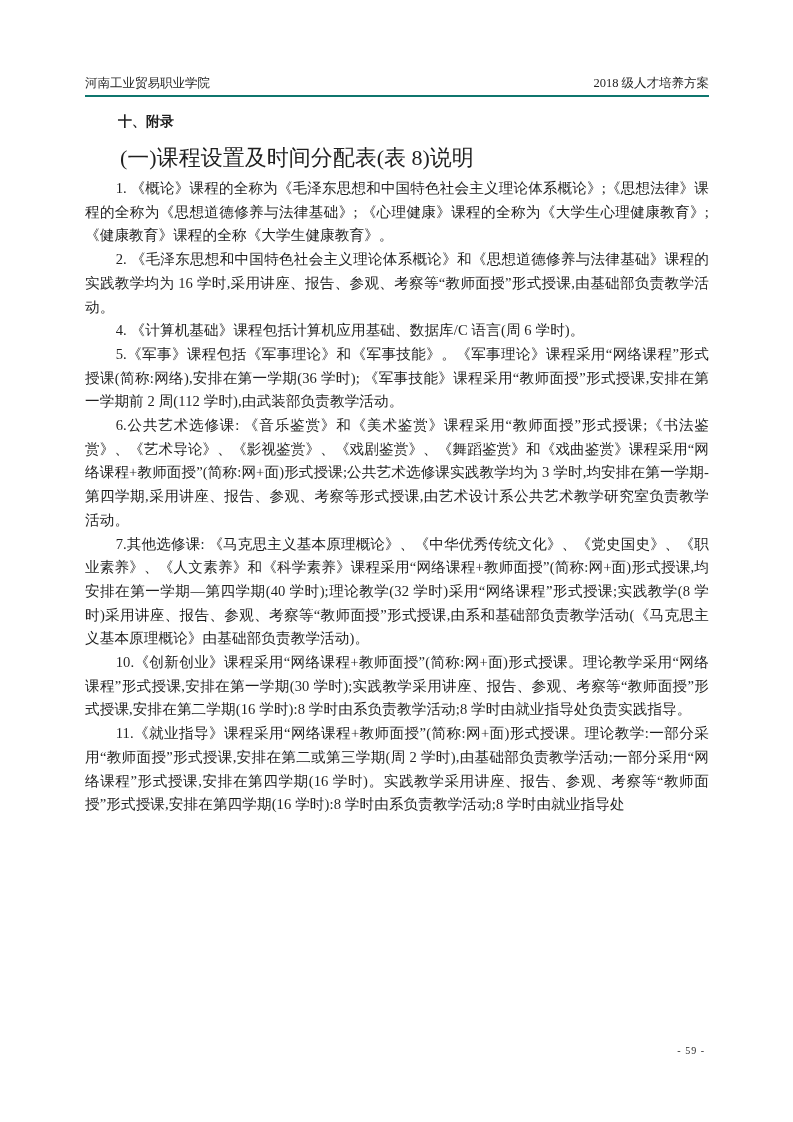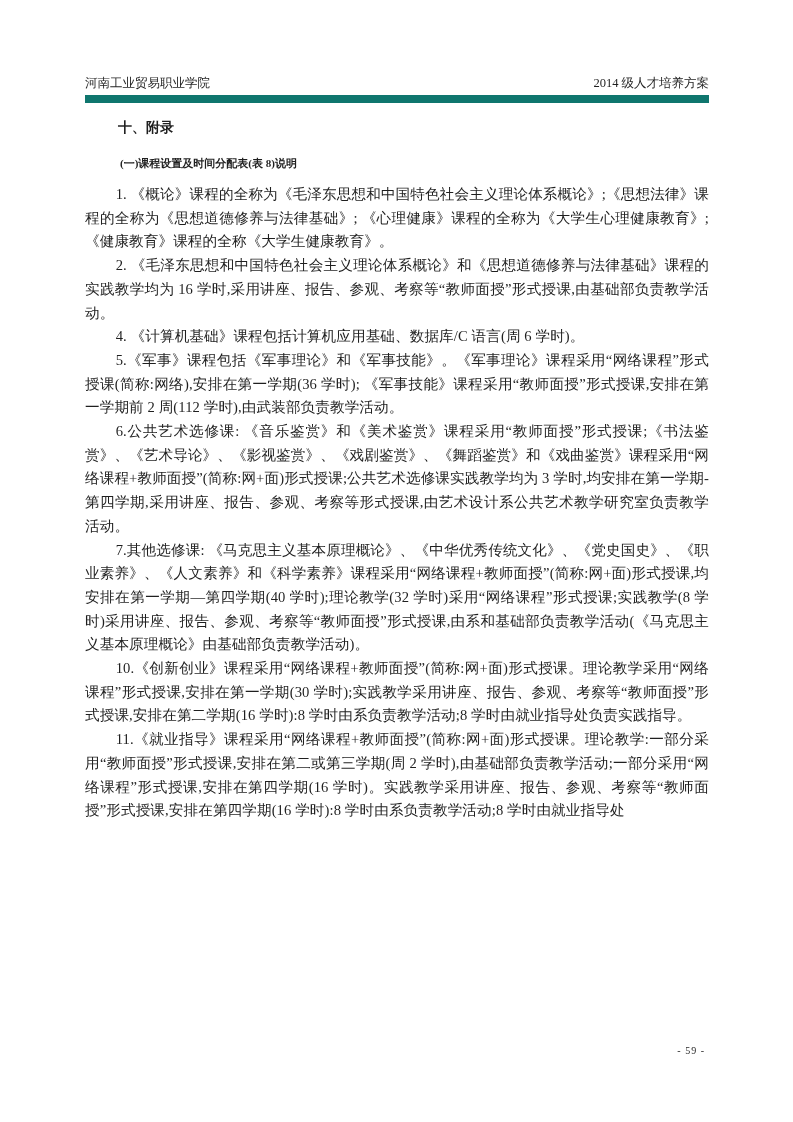--- a/index.html
+++ b/index.html
@@ -19,36 +19,36 @@
     color: #1f1f1f;
     overflow: hidden;
   }
   .page-header {
     display: flex;
     justify-content: space-between;
     align-items: flex-end;
     font-size: 12.5px;
     line-height: 15px;
     padding-bottom: 4px;
-    border-bottom: 8px solid #0f766e;
+    border-bottom: 2px solid #0f766e;
   }
   .page-header .hdr-left,
   .page-header .hdr-right {
     white-space: nowrap;
   }
   .section-title {
     margin: 14px 0 0 33px;
     font-size: 14px;
     font-weight: bold;
     line-height: 22px;
   }
   .subsection-title {
     margin: 14px 0 9px 35px;
-    font-size: 11px;
-    font-weight: bold;
+    font-size: 22px;
+    font-weight: normal;
     line-height: 21px;
   }
   .content {
     font-size: 14.6px;
     line-height: 23.7px;
   }
   .content p {
     margin: 0;
     text-indent: 2.1em;
     text-align: justify;
@@ -64,21 +64,21 @@
     color: #2a2a2a;
   }
 </style>
 </head>
 <body>
 
 <div class="page">
 
   <div class="page-header">
     <span class="hdr-left">河南工业贸易职业学院</span>
-    <span class="hdr-right">2014 级人才培养方案</span>
+    <span class="hdr-right">2018 级人才培养方案</span>
   </div>
 
   <div class="section-title">十、附录</div>
 
   <div class="subsection-title">(一)课程设置及时间分配表(表 8)说明</div>
 
   <div class="content">
 
   <p>1. 《概论》课程的全称为《毛泽东思想和中国特色社会主义理论体系概论》;《思想法律》课程的全称为《思想道德修养与法律基础》; 《心理健康》课程的全称为《大学生心理健康教育》; 《健康教育》课程的全称《大学生健康教育》。</p>
       <p>2. 《毛泽东思想和中国特色社会主义理论体系概论》和《思想道德修养与法律基础》课程的实践教学均为 16 学时,采用讲座、报告、参观、考察等“教师面授”形式授课,由基础部负责教学活动。</p>

